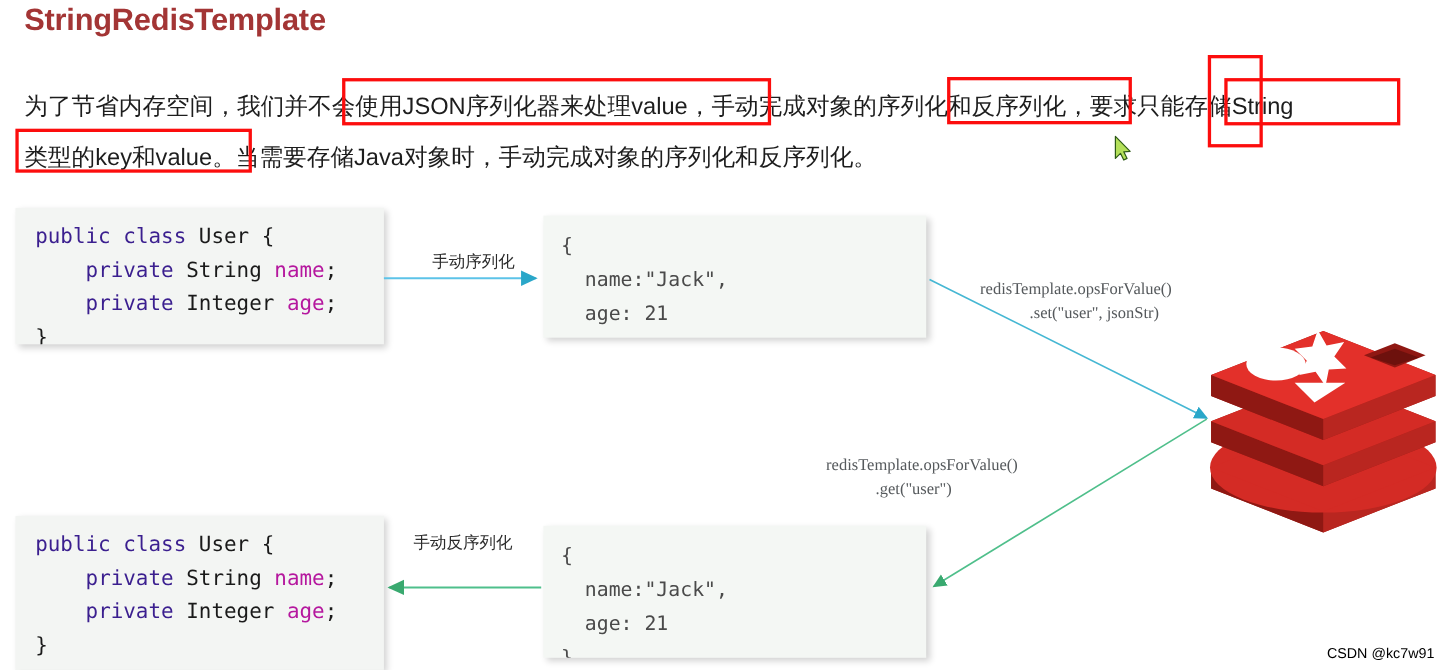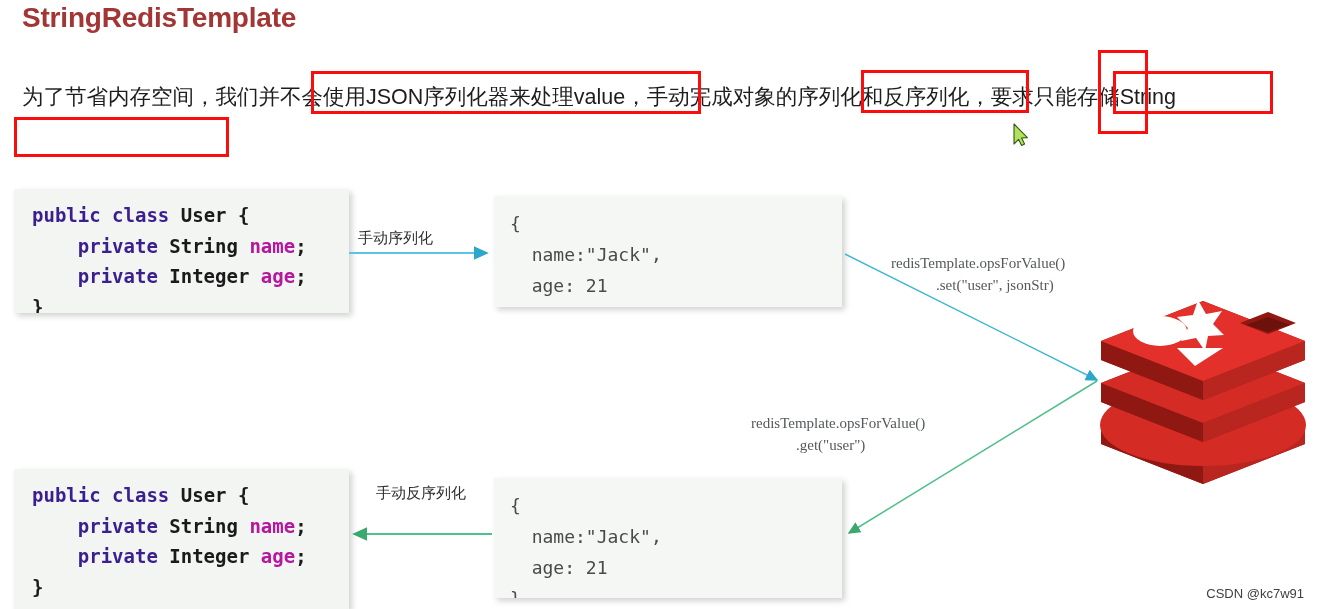--- a/index.html
+++ b/index.html
@@ -70,21 +70,21 @@
     box-sizing: border-box;
     font-family: "DejaVu Sans Mono", "Liberation Mono", monospace;
     white-space: pre;
     overflow: hidden;
   }
   .code-card {
     font-size: 19px;
     line-height: 30.5px;
     padding: 11px 0 9px 18px;
     color: #1a1a1a;
-    font-weight: bold;
+    font-weight: normal;
     background: #f3f5f3;
   }
   .json-card {
     font-size: 18px;
     line-height: 31px;
     padding: 12px 0 10px 16px;
     color: #4a4a4a;
     background: #f4f7f4;
   }
   #code-card-top    { left: 14px;  top: 189px; width: 335px; height: 124px; }
@@ -98,21 +98,21 @@
   .pl  { color: #1a1a1a; }
 
   
   .arrow-label {
     position: absolute;
     font-size: 15px;
     color: #2b2b2b;
     white-space: nowrap;
     font-family: "Liberation Sans", "DejaVu Sans", sans-serif;
   }
-  #label-serialize   { left: 358px; top: 229px; }
+  #label-serialize   { left: 393px; top: 229px; }
   #label-deserialize { left: 376px; top: 484px; }
 
   .mono-note {
     position: absolute;
     font-size: 15px;
     line-height: 22px;
     color: #55595c;
     white-space: pre;
     font-family: Liberation Serif, serif;
   }
@@ -127,33 +127,34 @@
     height: 609px;
     pointer-events: none;
   }
 
   
   #watermark {
     position: absolute;
     right: 18px;
     bottom: 8px;
     font-size: 13px;
-    color: #404040;
+    color: #000000;
     white-space: nowrap;
   }
 </style>
 </head>
 <body>
 
 <div id="slide">
 
   <div id="page-title">StringRedisTemplate</div>
 
   <div id="paragraph">
     <span class="ln">为了节省内存空间，我们并不会使用JSON序列化器来处理value，手动完成对象的序列化和反序列化，要求只能存储String</span>
+    <span class="ln">类型的key和value。当需要存储Java对象时，手动完成对象的序列化和反序列化。</span>
   </div>
 
   <div class="redbox" id="redbox-json-serializer"></div>
   <div class="redbox" id="redbox-key-value"></div>
   <div class="redbox" id="redbox-string-serializer"></div>
   <div class="redbox" id="redbox-only-store"></div>
   <div class="redbox" id="redbox-store-string"></div>
 
   <div class="card code-card" id="code-card-top"><span class="kw">public</span> <span class="kw">class</span> <span class="ty">User</span> <span class="pl">{</span>
     <span class="kw">private</span> <span class="ty">String</span> <span class="fld">name</span><span class="pl">;</span>

